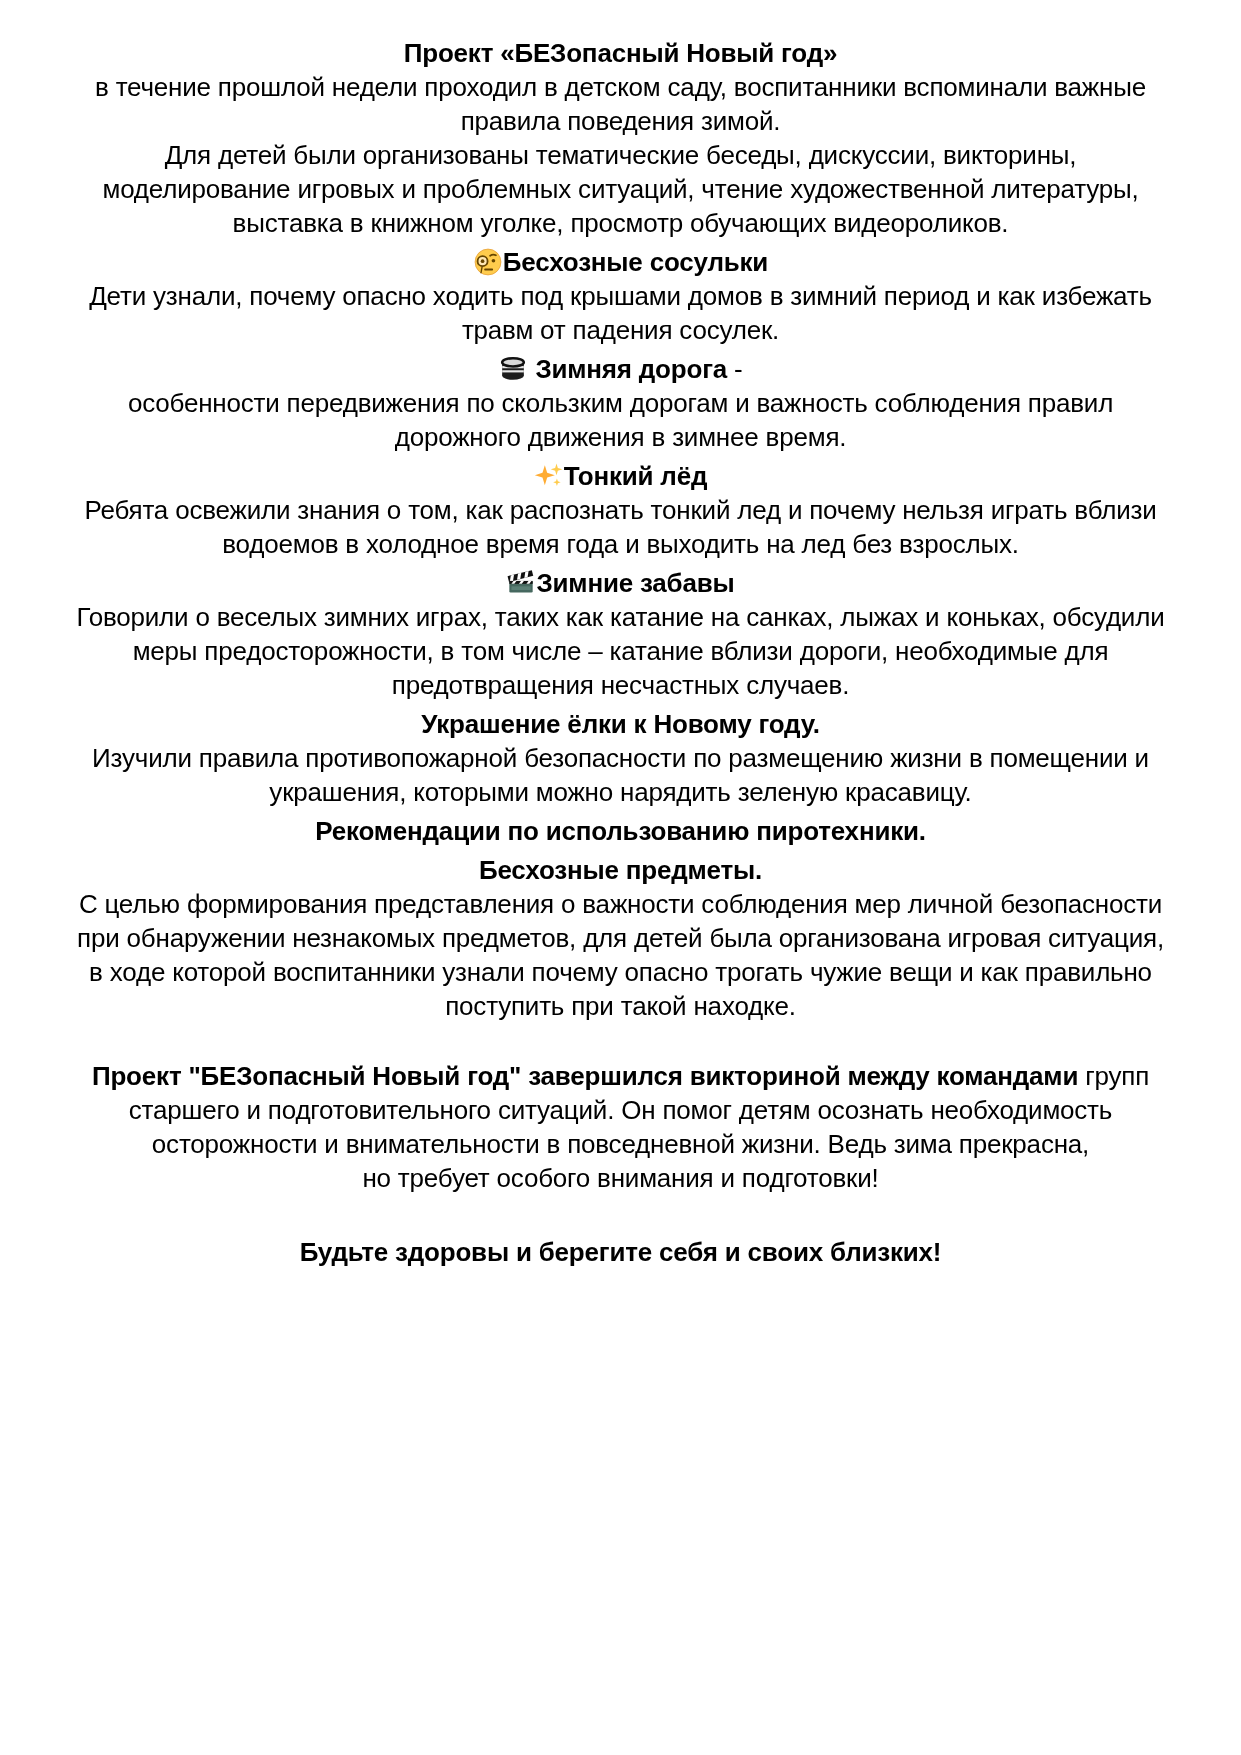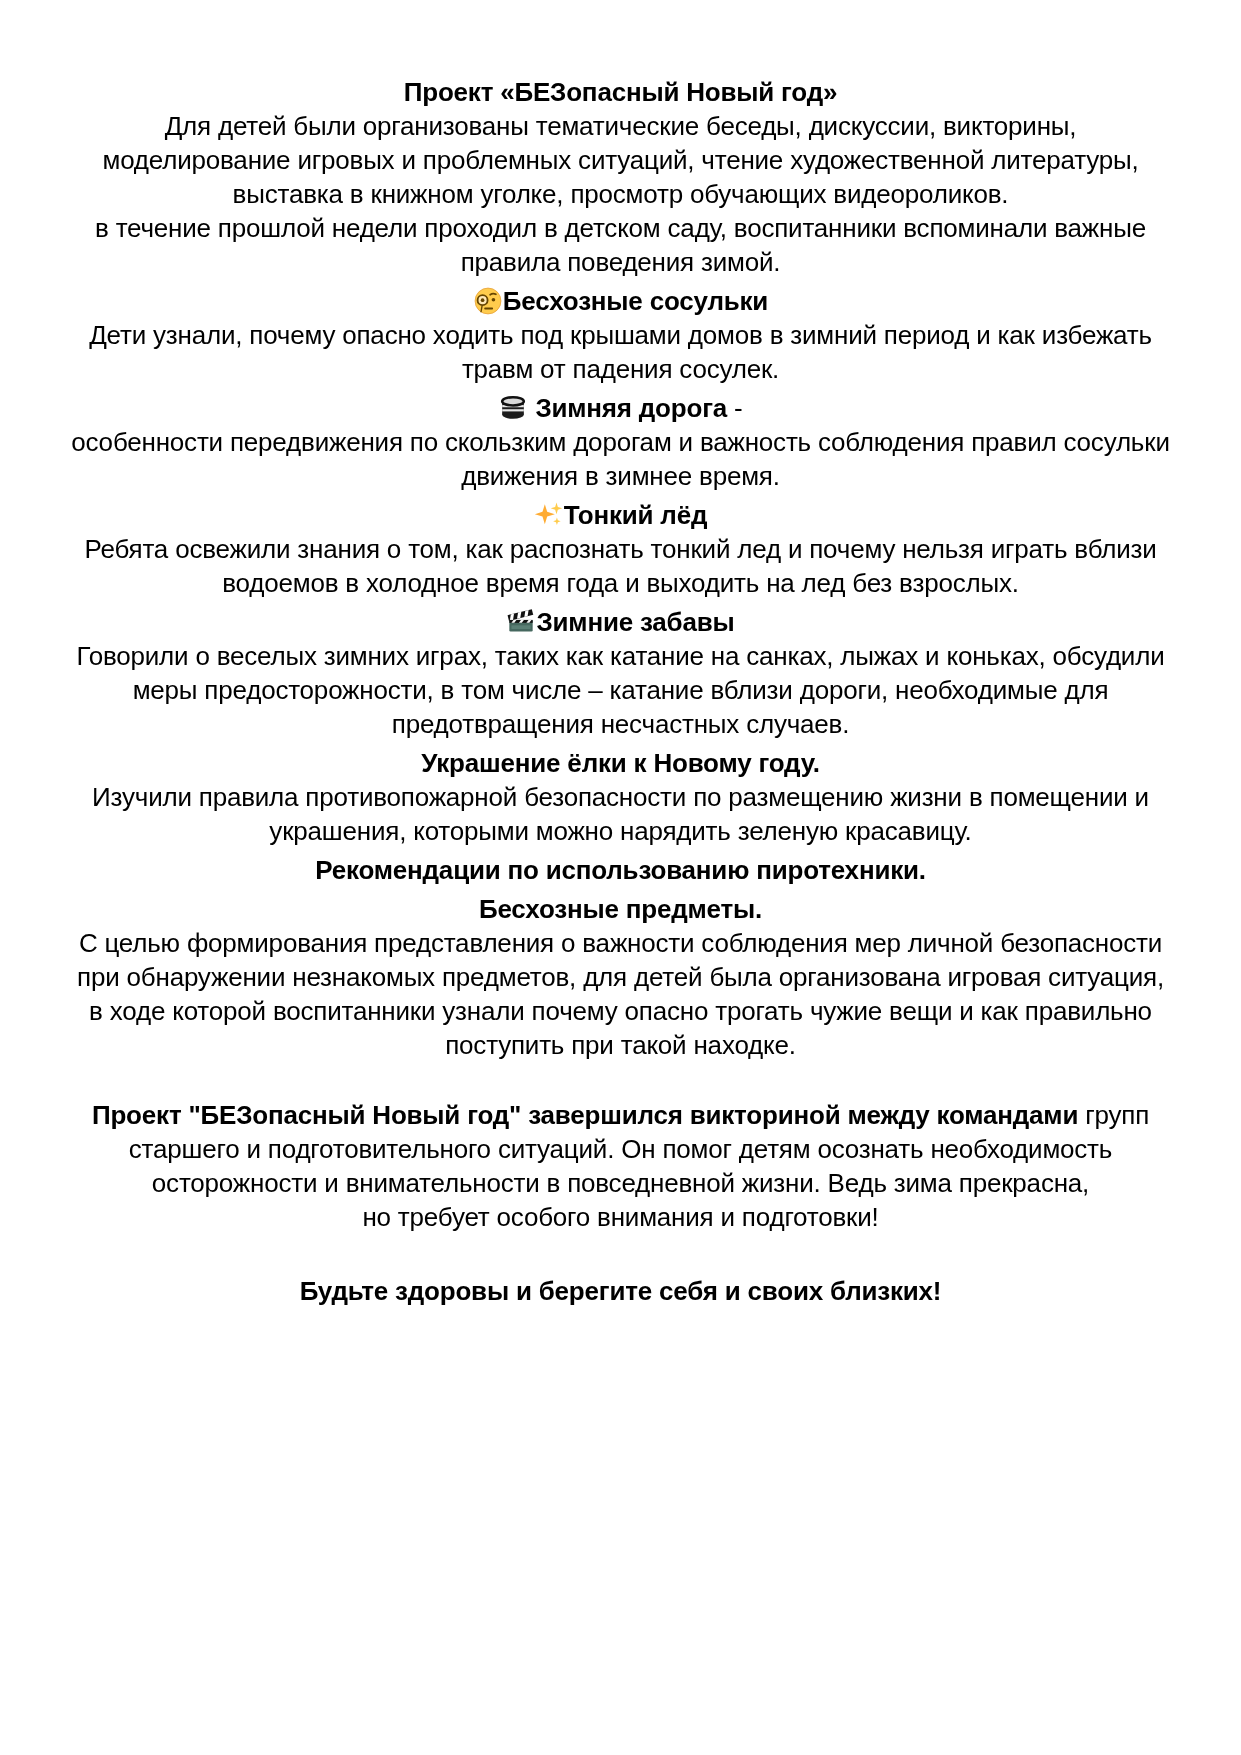--- a/index.html
+++ b/index.html
@@ -10,21 +10,21 @@
   body {
     width: 1241px;
     min-height: 1755px;
     font-family: "Liberation Sans", sans-serif;
     color: #000000;
     box-sizing: border-box;
   }
   .doc {
     width: 1105px;
     margin: 0 auto;
-    padding-top: 70px;
+    padding-top: 31px;
     text-align: center;
     font-size: 26px;
     line-height: 34px;
     letter-spacing: -0.2px;
   }
   .doc p {
     margin: 0;
   }
   .heading {
     font-weight: 700;
@@ -45,23 +45,23 @@
   .emoji svg { display: inline-block; }
   .sp-after { margin-right: 7px; }
 </style>
 </head>
 <body>
 
 <div class="doc">
 
   <p class="heading">Проект «БЕЗопасный Новый год»</p>
 
+  <p class="body-par">в течение прошлой недели проходил в детском саду, воспитанники вспоминали важные правила поведения зимой.</p>
+
   <p class="body-par">Для детей были организованы тематические беседы, дискуссии, викторины, моделирование игровых и проблемных ситуаций, чтение художественной литературы, выставка в книжном уголке, просмотр обучающих видеороликов.</p>
-
-  <p class="body-par">в течение прошлой недели проходил в детском саду, воспитанники вспоминали важные правила поведения зимой.</p>
 
   <p class="heading">
     <span class="emoji"><svg width="30" height="30" viewBox="0 0 36 36" aria-hidden="true">
       <circle cx="18" cy="18" r="15.5" fill="#FFCC4D" stroke="#E8A33D" stroke-width="1"></circle>
       <circle cx="11.5" cy="17" r="6" fill="#FFE8B6" stroke="#664500" stroke-width="2.2"></circle>
       <circle cx="11.5" cy="17" r="2.2" fill="#664500"></circle>
       <line x1="11" y1="23.3" x2="9.5" y2="31.5" stroke="#664500" stroke-width="1.6"></line>
       <path d="M20.5 10.5 q 3.5 -2.5 7 -0.5" fill="none" stroke="#664500" stroke-width="2" stroke-linecap="round"></path>
       <circle cx="24.5" cy="16.5" r="2.2" fill="#664500"></circle>
       <path d="M14.5 27 h 8.5" fill="none" stroke="#664500" stroke-width="2.2" stroke-linecap="round"></path>
@@ -73,21 +73,21 @@
   <p class="heading">
     <span class="emoji sp-after"><svg width="30" height="30" viewBox="0 0 36 36" aria-hidden="true">
       <ellipse cx="18" cy="26" rx="13" ry="5" fill="#1c1c1c"></ellipse>
       <rect x="5" y="10" width="26" height="16" fill="#1c1c1c"></rect>
       <rect x="5" y="14.5" width="26" height="2.6" fill="#e8e8e8"></rect>
       <rect x="5" y="19.5" width="26" height="2.6" fill="#e8e8e8"></rect>
       <ellipse cx="18" cy="10" rx="13" ry="5" fill="#d9d9d9" stroke="#111" stroke-width="3"></ellipse>
     </svg></span><span>Зимняя дорога</span><span class="suffix"> -</span>
   </p>
 
-  <p class="body-par">особенности передвижения по скользким дорогам и важность соблюдения правил сосульки движения в зимнее время.</p>
+  <p class="body-par">особенности передвижения по скользким дорогам и важность соблюдения правил дорожного движения в зимнее время.</p>
 
   <p class="heading">
     <span class="emoji"><svg width="30" height="30" viewBox="0 0 36 36" aria-hidden="true">
       <path d="M13 5 L15.8 14.2 L25 17 L15.8 19.8 L13 29 L10.2 19.8 L1 17 L10.2 14.2 Z" fill="#FFAC33"></path>
       <path d="M27 3 L28.6 8.4 L34 10 L28.6 11.6 L27 17 L25.4 11.6 L20 10 L25.4 8.4 Z" fill="#FFCC4D"></path>
       <path d="M27.5 21 L28.6 24.4 L32 25.5 L28.6 26.6 L27.5 30 L26.4 26.6 L23 25.5 L26.4 24.4 Z" fill="#FFCC4D"></path>
     </svg></span><span>Тонкий лёд</span>
   </p>
 
   <p class="body-par">Ребята освежили знания о том, как распознать тонкий лед и почему нельзя играть вблизи водоемов в холодное время года и выходить на лед без взрослых.</p>

